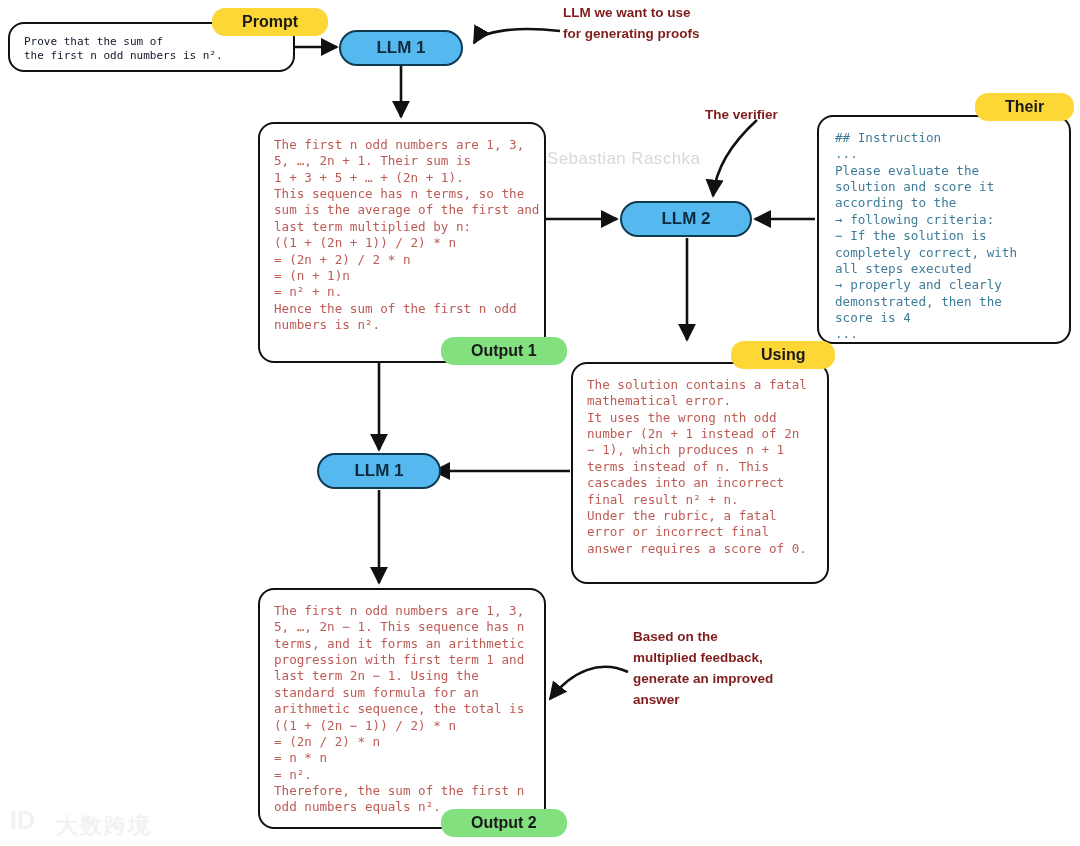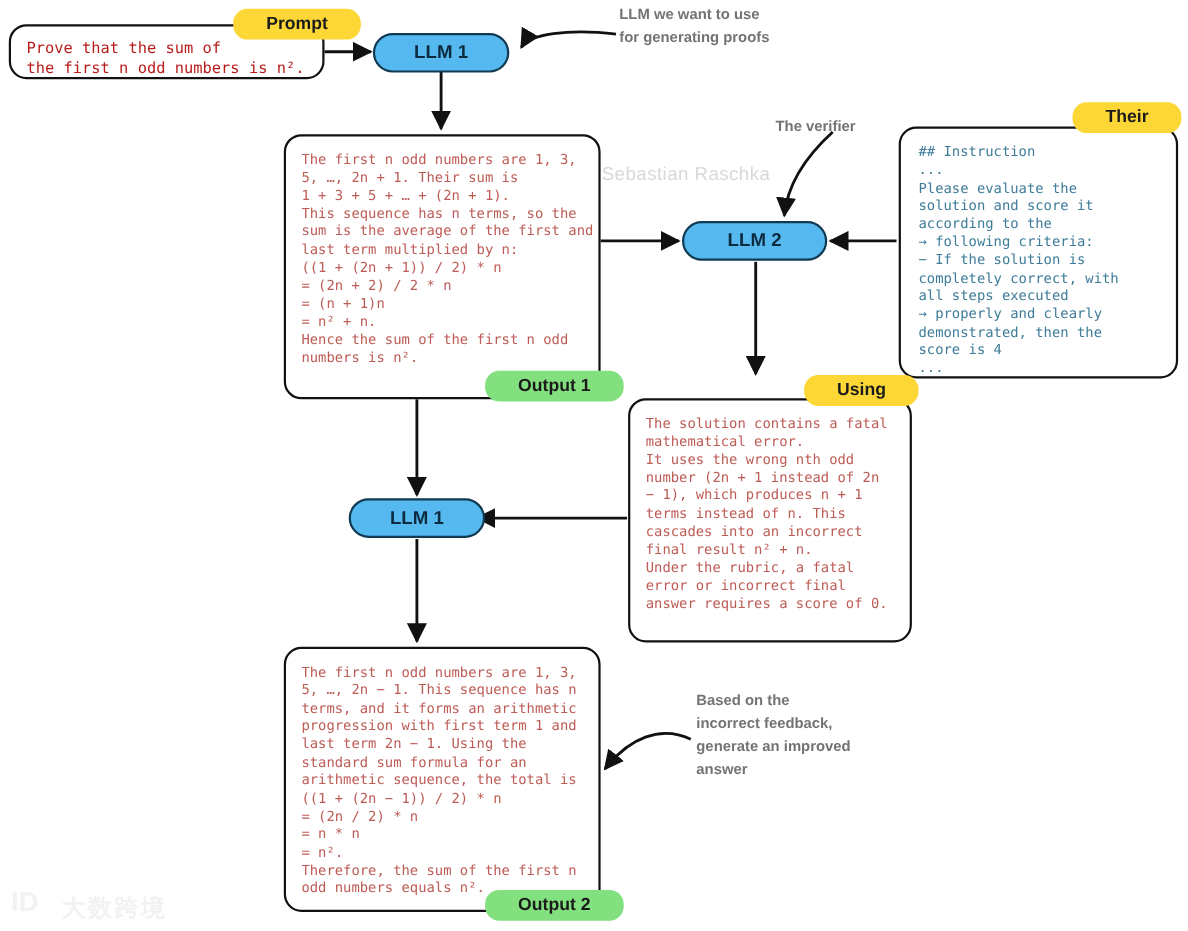--- a/index.html
+++ b/index.html
@@ -31,22 +31,22 @@
     border-radius: 16px;
     background: #ffffff;
     box-sizing: border-box;
   }
   .mono {
     font-family: "DejaVu Sans Mono", "Liberation Mono", monospace;
     white-space: pre;
     line-height: 1.30;
   }
   .prompt-text {
-    color: #b91c1c;
-    font-size: 14px;
+    color: #0f172a;
+    font-size: 11px;
     padding: 11px 14px;
   }
   .out-text {
     color: #bd5b55;
     font-size: 12.6px;
     padding: 13px 14px;
   }
   .rubric-text {
     color: #3e7c99;
     font-size: 12.6px;
@@ -81,21 +81,21 @@
     height: 28px;
   }
   .badge-yellow { background: #fcd736; }
   .badge-green  { background: #82e07e; }
   
   .anno {
     position: absolute;
     font-family: "Liberation Sans", sans-serif;
     font-weight: bold;
     font-size: 13.5px;
-    color: #737373;
+    color: #7f1d1d;
     line-height: 1.55;
   }
   
   .wm-raschka {
     position: absolute;
     color: #d8d8d8;
     font-size: 17px;
     font-family: "Liberation Sans", sans-serif;
     letter-spacing: 0.4px;
     user-select: none;
@@ -243,17 +243,17 @@
 ((1 + (2n − 1)) / 2) * n
 = (2n / 2) * n
 = n * n
 = n².
 Therefore, the sum of the first n
 odd numbers equals n².</div>
   </div>
   <div class="badge badge-green" style="left:441px; top:809px;">Output 2</div>
 
   <div class="anno" style="left:633px; top:627px; white-space:pre;"><span>Based on the
-incorrect feedback,
+multiplied feedback,
 generate an improved
 answer</span></div>
 
 </div>
 
 </body></html>

